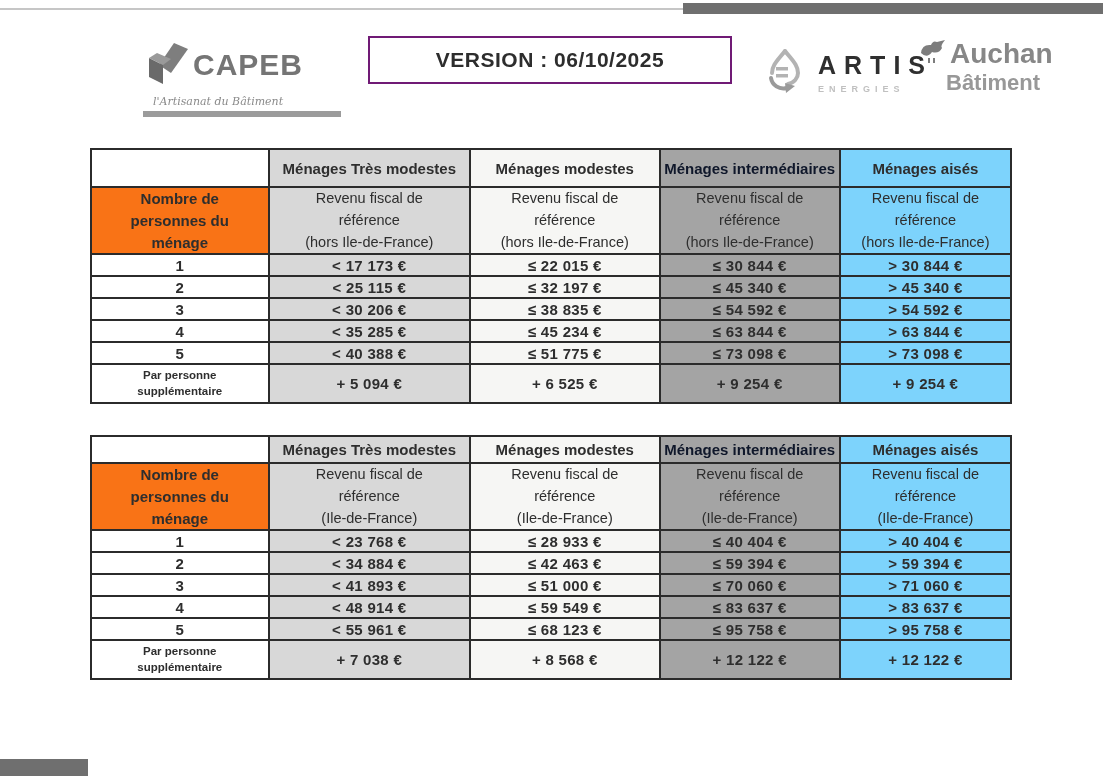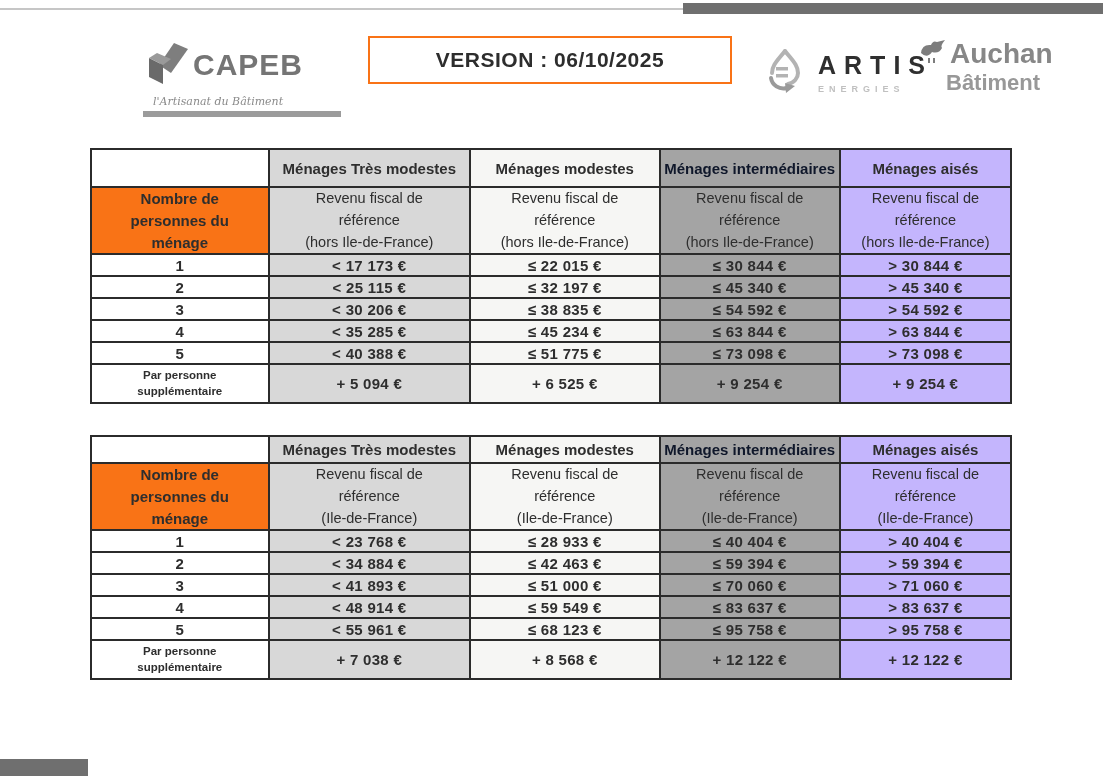--- a/index.html
+++ b/index.html
@@ -13,21 +13,21 @@
   .art-bottombar{left:0;top:759px;width:88px;height:17px;background:#6f6f6f;}
 
   
   .capeb{position:absolute;left:143px;top:38px;width:200px;}
   .capeb-row{display:flex;align-items:flex-start;}
   .capeb-name{font-size:30px;font-weight:bold;color:#757575;letter-spacing:1px;line-height:1;margin-top:12px;}
   .capeb-tag{font-family:"DejaVu Serif", serif;font-style:italic;font-size:11px;color:#8a8a8a;margin:1px 0 0 10px;}
   .capeb-bar{width:198px;height:6px;background:#9b9b9b;margin-top:3px;}
 
   .version-box{position:absolute;left:368px;top:36px;width:360px;height:44px;
-    border:2px solid #f97316;display:flex;align-items:center;justify-content:center;background:#fff;}
+    border:2px solid #701a75;display:flex;align-items:center;justify-content:center;background:#fff;}
   .version-text{font-size:21px;font-weight:bold;color:#2d2d2d;letter-spacing:0.5px;}
 
   .artis{position:absolute;left:762px;top:47px;display:flex;align-items:center;}
   .artis-text{margin-left:10px;}
   .artis-name{font-size:25px;font-weight:bold;letter-spacing:8px;color:#2f2f2f;line-height:1;}
   .artis-sub{font-size:9px;letter-spacing:5px;color:#c0c0c0;margin-top:6px;font-weight:bold;}
 
   .auchan{position:absolute;left:918px;top:38px;width:140px;}
   .auchan-row{display:flex;align-items:flex-end;}
   .auchan-name{font-size:28px;font-weight:bold;color:#878787;line-height:1;margin-left:2px;}
@@ -46,21 +46,21 @@
   .corner{background:#ffffff;}
   .colhead{font-size:15px;font-weight:bold;}
   .rowhead{font-size:15px;font-weight:bold;white-space:pre-line;line-height:1.45;background:#f97316;}
   .subhead{font-size:14.5px;font-weight:400;white-space:pre-line;line-height:1.5;}
   .rowlabel{font-size:15px;font-weight:bold;background:#fff;white-space:pre-line;}
   .rowlabel.small{font-size:11.5px;line-height:1.35;}
   .val{font-size:15px;font-weight:600;letter-spacing:0.3px;}
   .shade-light{background:#d8d8d8;}
   .shade-white{background:#f6f6f4;}
   .shade-dark{background:#a4a4a4;color:#3e3e3e;}
-  .shade-medium{background:#c4b5fd;}
+  .shade-medium{background:#7dd3fc;}
   .shade-dark.colhead{color:#0f172a;}
 </style>
 </head>
 <body>
 
 <div class="page">
 
   <div class="artifact art-topline"></div>
   <div class="artifact art-topbar"></div>
   <div class="artifact art-bottombar"></div>

